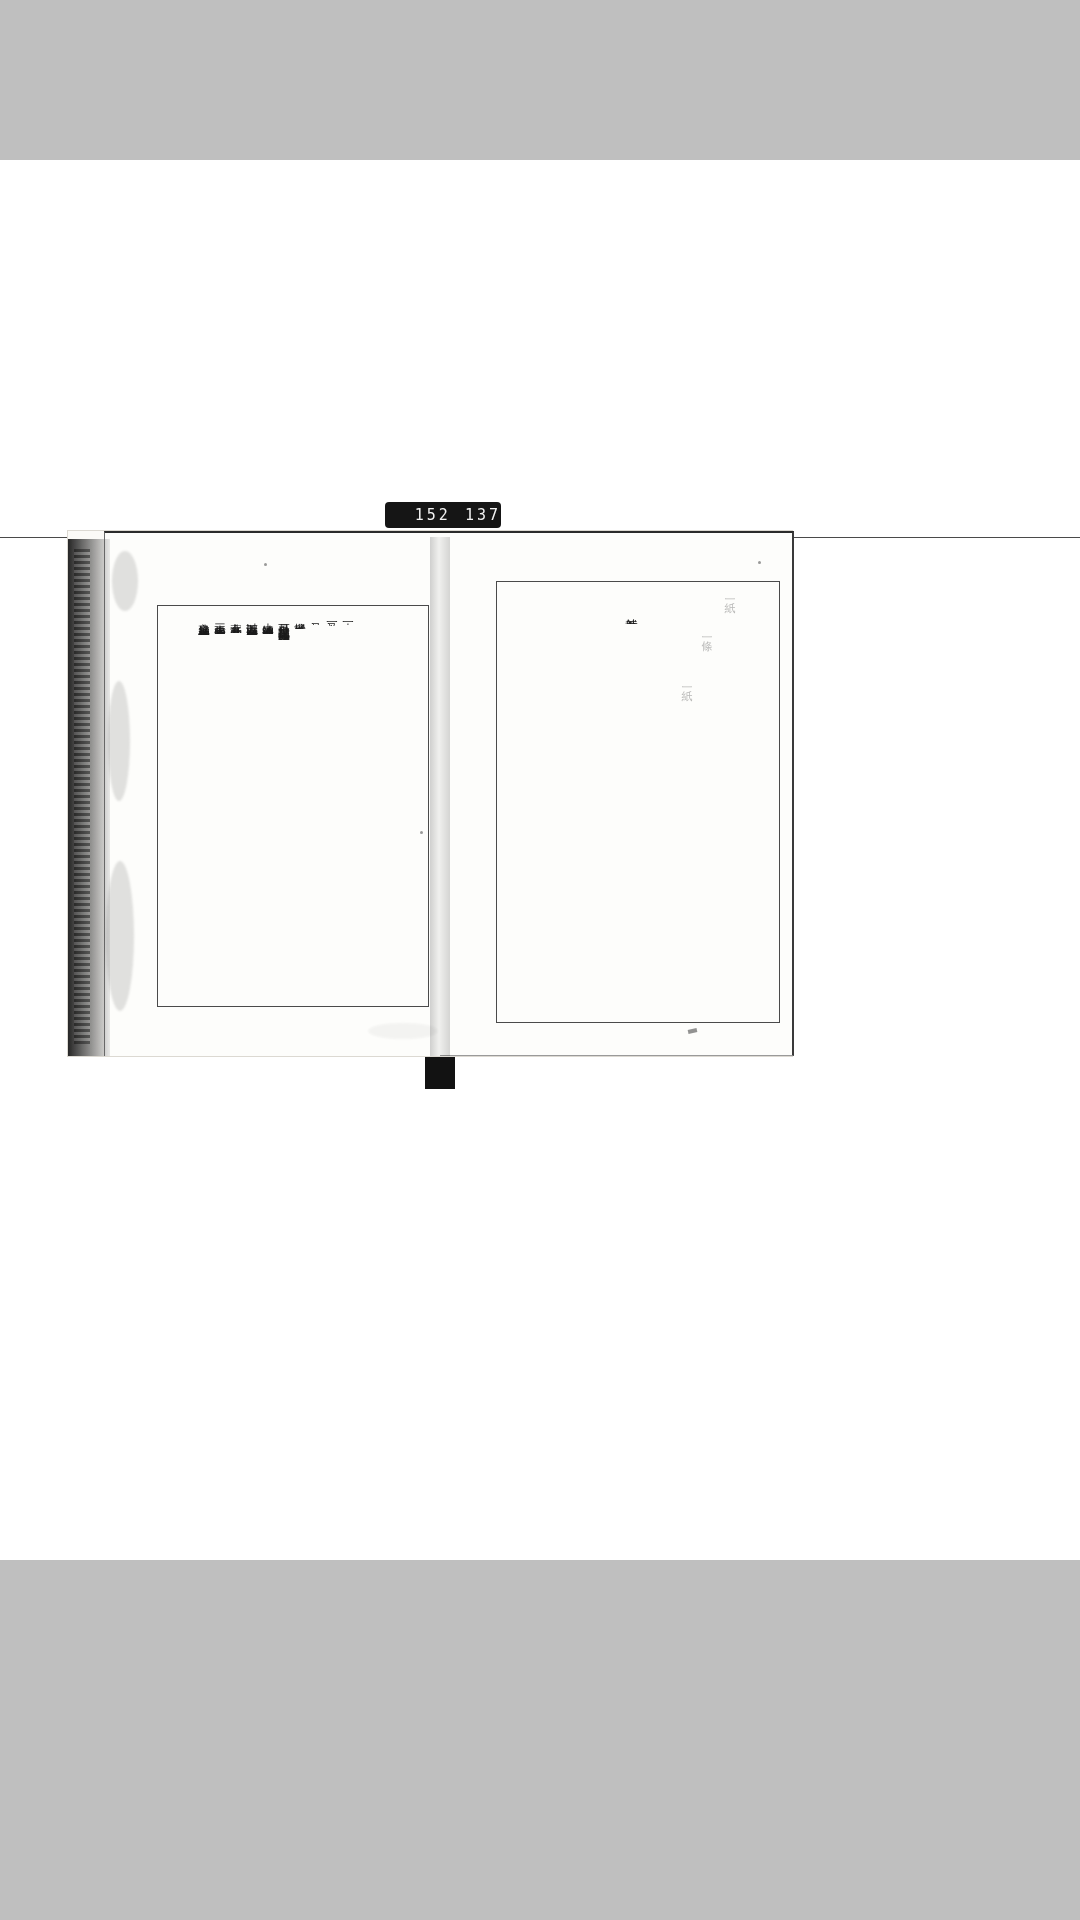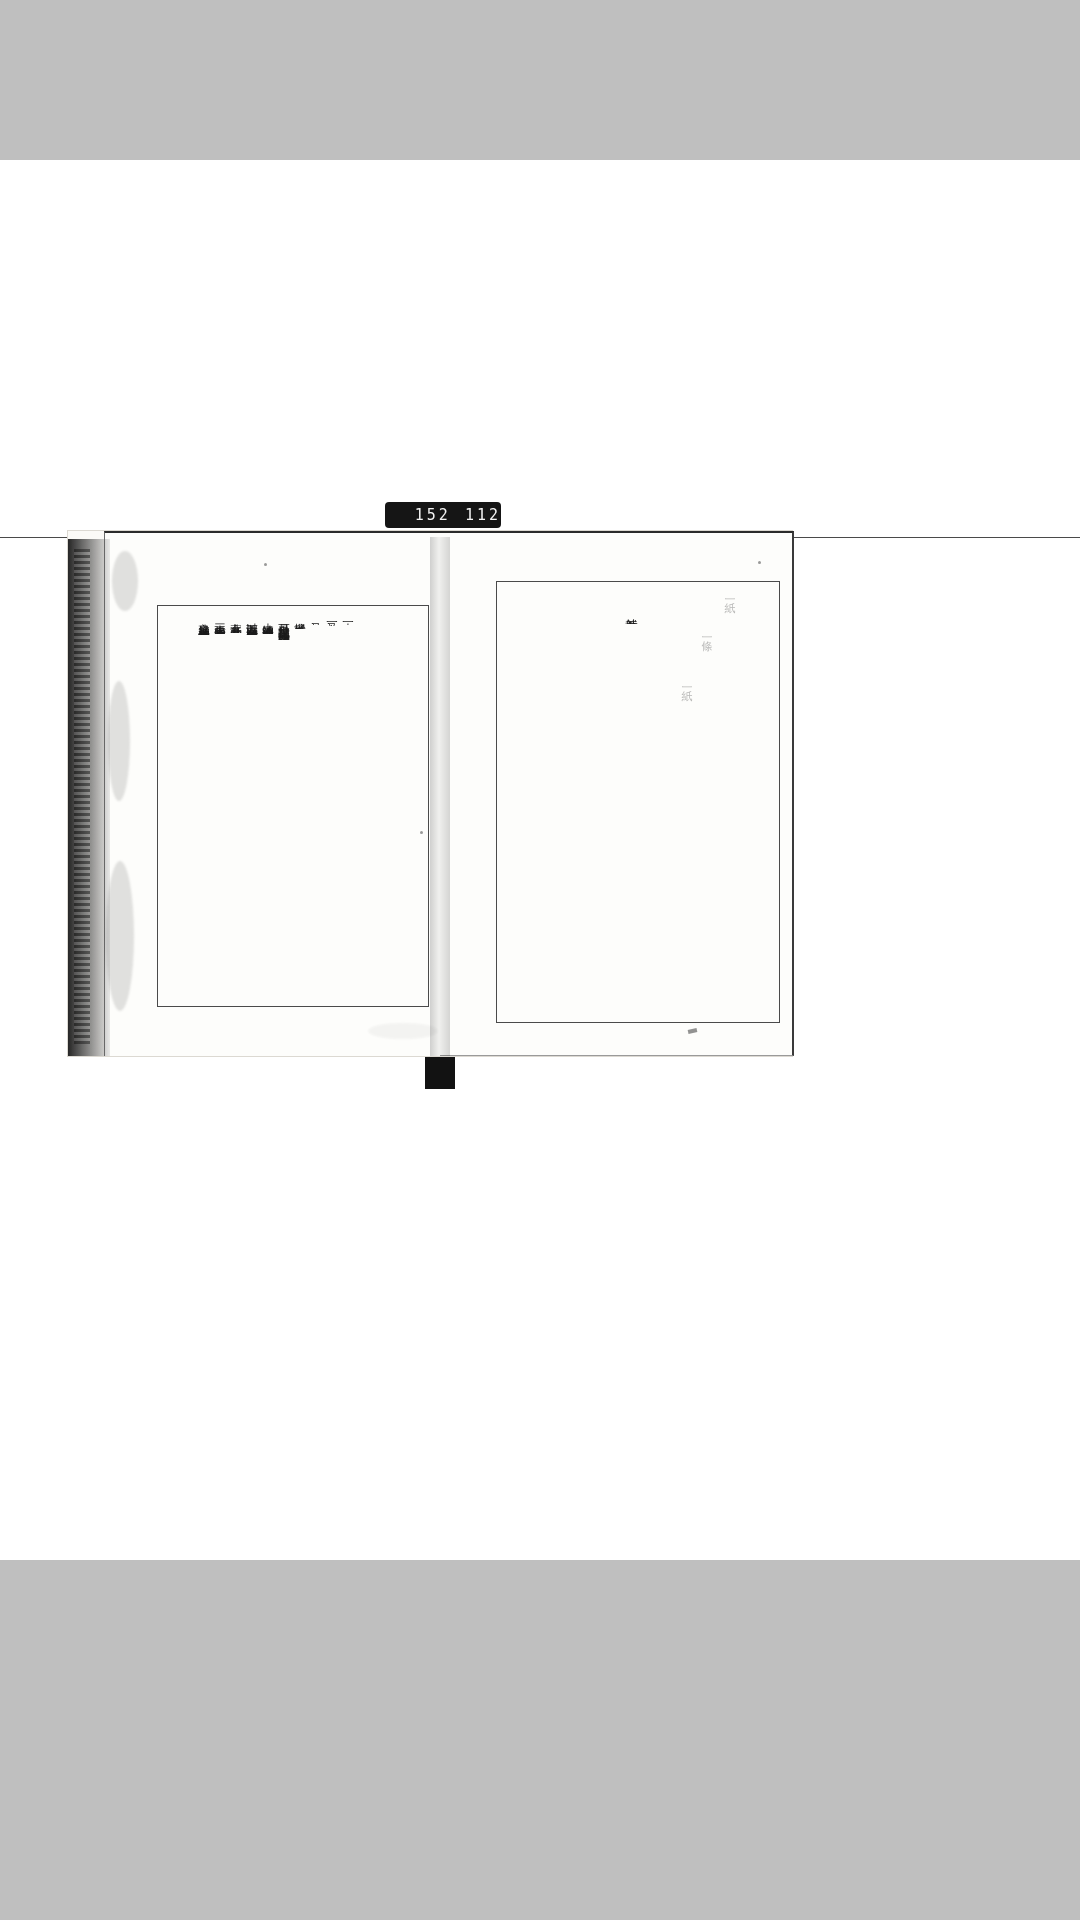--- a/index.html
+++ b/index.html
@@ -224,21 +224,21 @@
 
 <div id="page">
 
   <div class="scan-sheet"></div>
 
   <div class="scan-line"></div>
 
   <div class="frame-label">
     <span>152</span>
     <span class="gap"></span>
-    <span>112</span>
+    <span>137</span>
   </div>
 
   <div class="gutter-tab"></div>
 
   <div class="book">
     <div class="book-body"></div>
 
     <div class="page-leaf leaf-left">
       <div class="text-frame frame-left">
         <div class="vcols">

